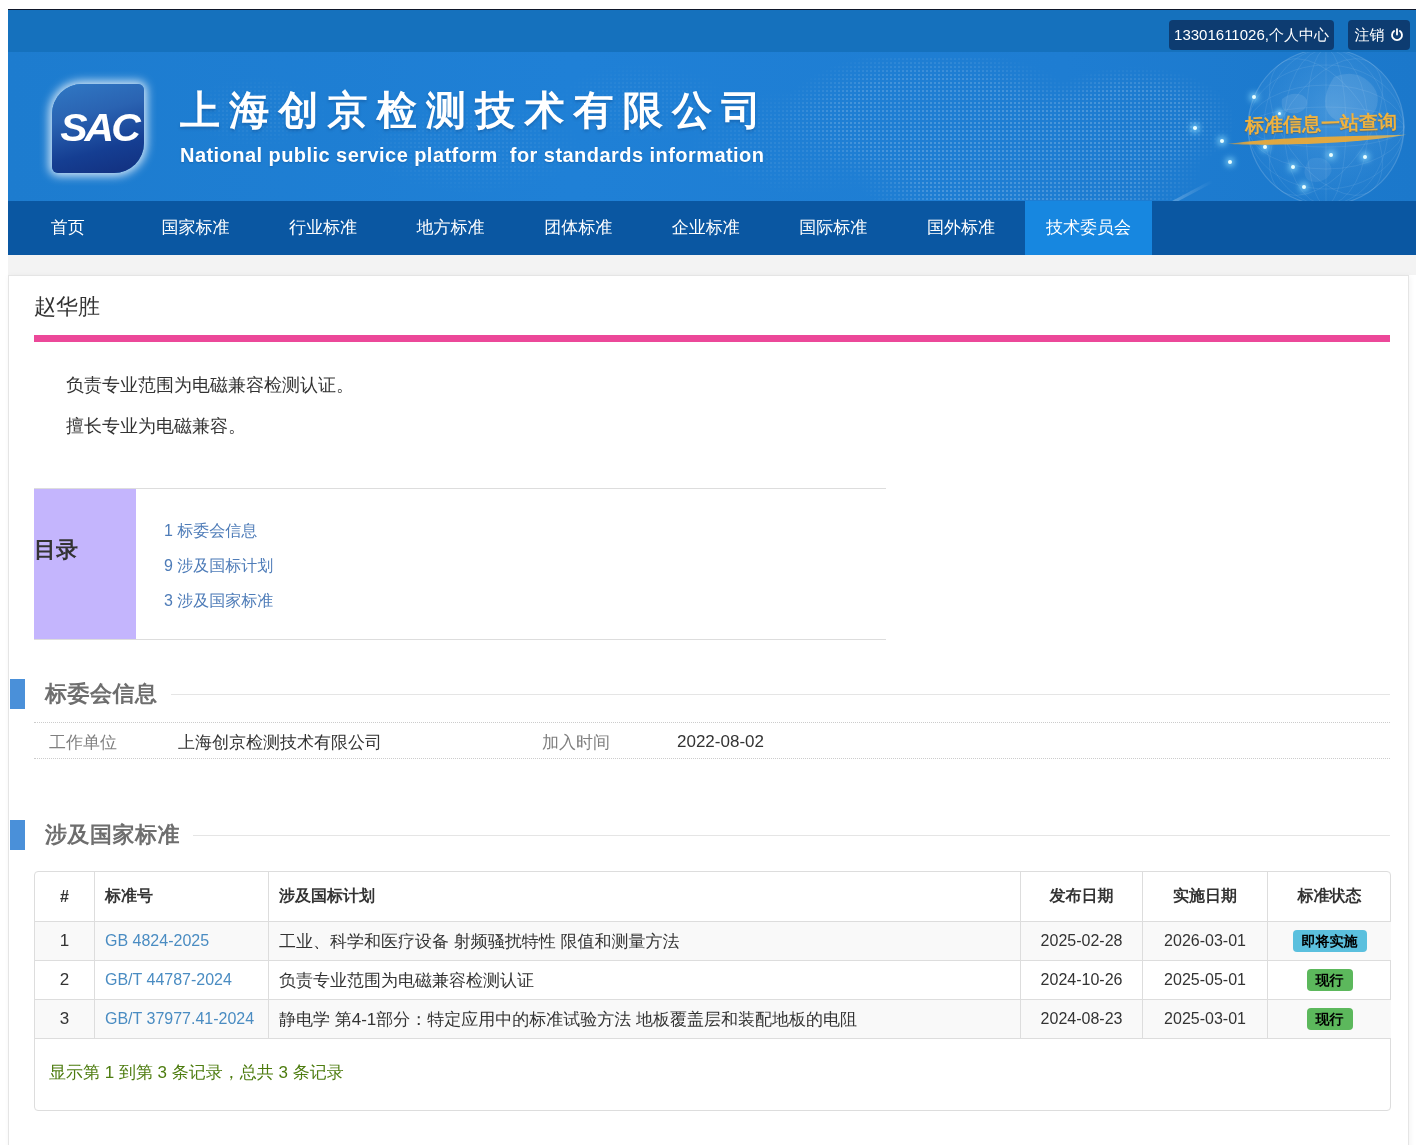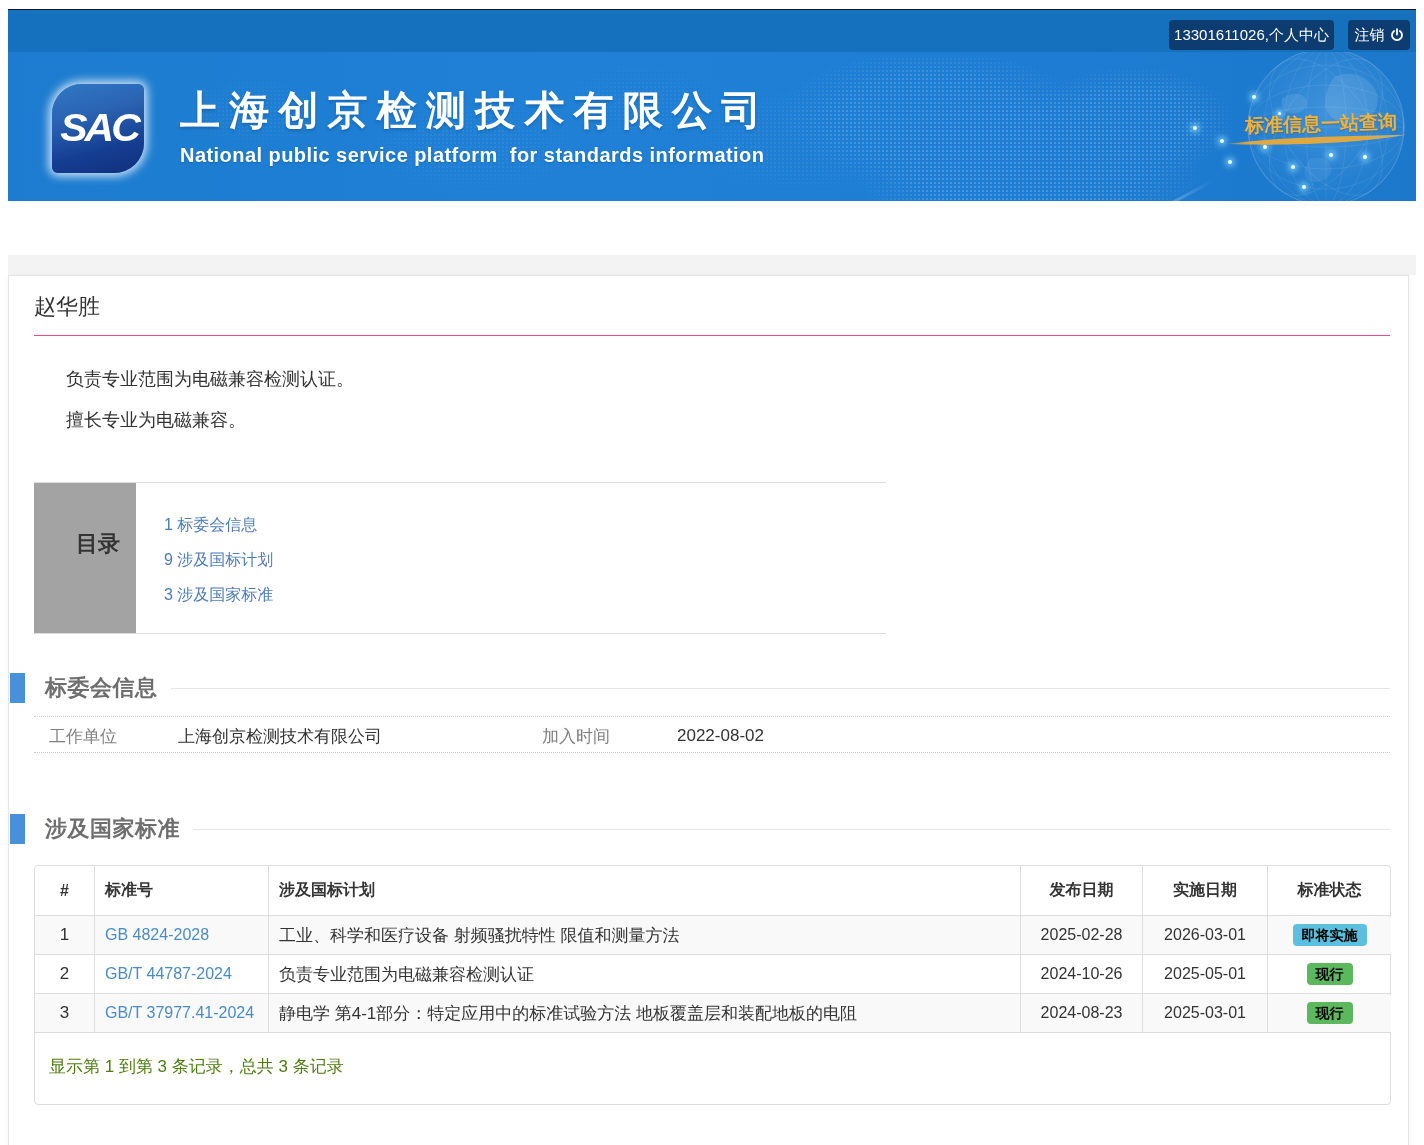--- a/index.html
+++ b/index.html
@@ -69,28 +69,28 @@
   .nav li { width:127.6px; height:54px; line-height:54px; text-align:center;
             color:#fff; font-size:17px; cursor:pointer; }
   .nav li.active { background:#1787e0; }
 
   
   .grayband { position:absolute; left:8px; top:255px; width:1408px; height:20px; background:#f3f3f3; }
   .card { position:absolute; left:8px; top:275px; width:1401px; height:900px; background:#fff;
           border:1px solid #e5e5e5; box-shadow:1px 1px 6px rgba(0,0,0,0.05); padding:0 18px 0 25px; }
 
   .person-name { margin-top:16px; font-size:22px; font-weight:400; color:#333; line-height:30px;
-                 padding-bottom:13px; border-bottom:1px solid #ec4899; }
+                 padding-bottom:13px; border-bottom:7px solid #ec4899; }
   .desc p { font-size:18px; color:#333; line-height:25px; padding-left:32px; }
   .desc p.p1 { margin-top:31px; }
   .desc p.p2 { margin-top:16px; }
 
   .toc { margin-top:49px; width:852px; border-top:1px solid #ddd; border-bottom:1px solid #ddd;
          display:flex; }
-  .toc-label { width:102px; background:#a3a3a3; display:flex; align-items:center; justify-content:flex-end;
+  .toc-label { width:102px; background:#c4b5fd; display:flex; align-items:center; 
                padding-right:16px; }
   .toc-label span { font-size:22px; font-weight:bold; color:#333; margin-bottom:25px; margin-top:0; position:relative; top:-2px; }
   .toc-links { padding:24px 0 21px 28px; }
   .toc-links a { display:block; font-size:16px; color:#4e7cb8; line-height:35px; text-decoration:none; cursor:pointer; }
 
   .sec-head { position:relative; display:flex; align-items:center; }
   .sec-head .marker { position:absolute; left:-24px; top:50%; margin-top:-15px; width:15px; height:30px; background:#4a90d9; }
   .sec-head h2 { font-size:22px; font-weight:bold; color:#6e6e6e; margin-left:11px; line-height:30px; letter-spacing:0.5px; }
   .sec-head .line { flex:1; border-top:1px solid #e5e5e5; margin-left:13px; }
   .sec1 { margin-top:39px; }
@@ -202,20 +202,33 @@
           <stop offset="0" stop-color="#e3a235" stop-opacity="0.5"></stop>
           <stop offset="0.12" stop-color="#e8a93a" stop-opacity="0.95"></stop>
           <stop offset="0.75" stop-color="#eaaa38" stop-opacity="0.95"></stop>
           <stop offset="1" stop-color="#eec25a" stop-opacity="0.7"></stop>
         </linearGradient>
       </defs>
       <path d="M2 11 C40 5.5 90 3.5 188 1.5 C150 8 110 10.5 70 11.5 C40 12.2 15 12 2 11z" fill="url(#swg)"></path>
     </svg>
   </div>
 
+  <div class="nav">
+    <ul id="nav-list">
+        <li>首页</li>
+        <li>国家标准</li>
+        <li>行业标准</li>
+        <li>地方标准</li>
+        <li>团体标准</li>
+        <li>企业标准</li>
+        <li>国际标准</li>
+        <li>国外标准</li>
+        <li class="active">技术委员会</li>
+      </ul>
+  </div>
 
   <div class="grayband"></div>
 
   <div class="card">
     <h1 class="person-name">赵华胜</h1>
     <div class="desc">
       <p class="p1">负责专业范围为电磁兼容检测认证。</p>
       <p class="p2">擅长专业为电磁兼容。</p>
     </div>
 
@@ -267,21 +280,21 @@
               <th class="col-code">标准号</th>
               <th class="col-name">涉及国标计划</th>
               <th class="col-pub">发布日期</th>
               <th class="col-impl">实施日期</th>
               <th class="col-status">标准状态</th>
             </tr>
           </thead>
         <tbody id="std-body">
             <tr>
     <td class="col-num">1</td>
-    <td class="col-code"><a>GB 4824-2028</a></td>
+    <td class="col-code"><a>GB 4824-2025</a></td>
     <td class="col-name">工业、科学和医疗设备 射频骚扰特性 限值和测量方法</td>
     <td class="col-pub">2025-02-28</td>
     <td class="col-impl">2026-03-01</td>
     <td class="col-status"><span class="badge" style="background: rgb(91, 192, 222);">即将实施</span></td>
   </tr>
             <tr>
     <td class="col-num">2</td>
     <td class="col-code"><a>GB/T 44787-2024</a></td>
     <td class="col-name">负责专业范围为电磁兼容检测认证</td>
     <td class="col-pub">2024-10-26</td>

